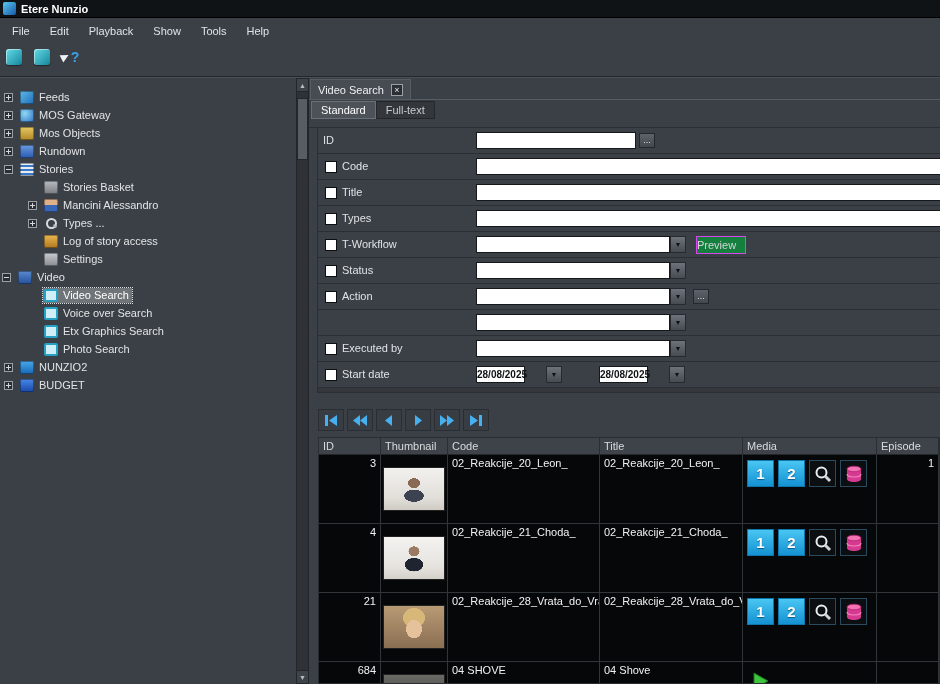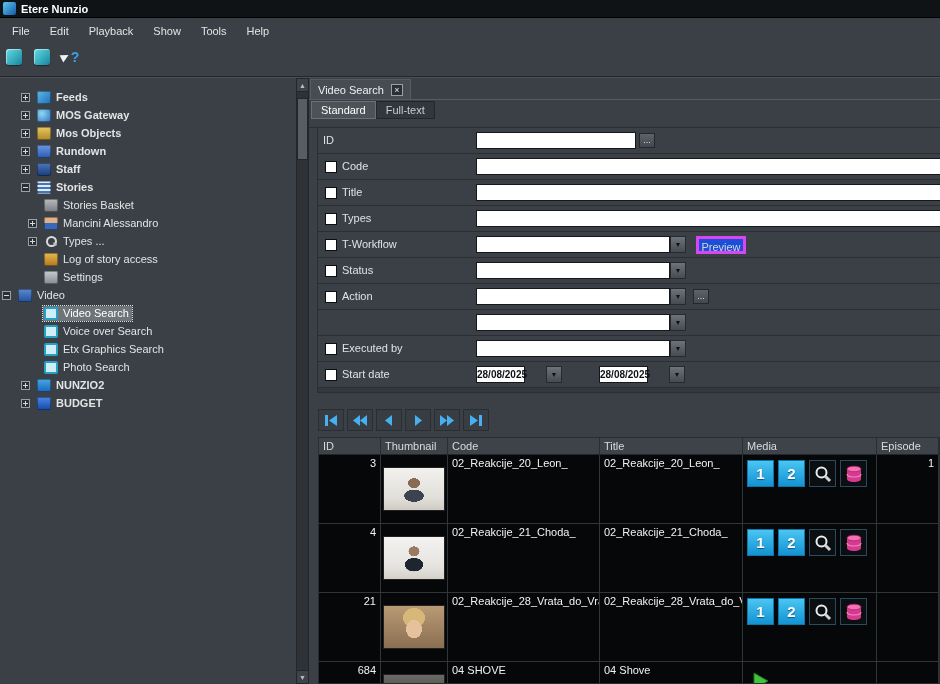--- a/index.html
+++ b/index.html
@@ -23,21 +23,21 @@
   .harrow { width:0; height:0; border-left:8px solid #eef2f4; border-top:4px solid transparent; border-bottom:4px solid transparent; transform:rotate(-28deg); }
   .hq { color:#3aa2ec; font-weight:bold; font-size:14px; line-height:14px; }
   .hsep { height:7px; border-bottom:1px solid #23272b; }
 
   
   .main { display:flex; height:607px; border-top:1px solid #4a5056; }
 
   
   .sidebar { width:296px; padding-top:10px; overflow:hidden; flex:none; }
   .titem { height:18px; display:flex; align-items:center; white-space:nowrap; }
-  .lvl0 { padding-left:2px; } .lvl1 { padding-left:21px;font-weight:bold; } .lvl2 { padding-left:28px; }
+  .lvl0 { padding-left:2px; } .lvl1 { padding-left:4px; } .lvl2 { padding-left:28px; }
   .exp { width:9px; height:9px; border:1px solid #9aa0a6; background:#2b2f33; margin-right:6px; position:relative; flex:none; }
   .exp::before { content:""; position:absolute; left:1px; right:1px; top:3px; height:1px; background:#d4d8dc; }
   .exp.plus::after { content:""; position:absolute; top:1px; bottom:1px; left:3px; width:1px; background:#d4d8dc; }
   .exp.none { visibility:hidden; }
   .tsel { display:flex; align-items:center; gap:5px; padding:1px 3px 1px 1px; }
   .titem.selected .tsel { background:#6e7478; outline:1px dotted #d8dce0; color:#fff; }
   .ticon { width:14px; height:13px; border-radius:2px; flex:none; box-shadow:inset 0 0 0 1px rgba(0,0,0,.35); }
   .ic-feeds     { background:linear-gradient(135deg,#5fb8e8,#1f6fb8); }
   .ic-gateway   { background:radial-gradient(circle at 35% 35%,#8fd8f4,#2a6fc0); }
   .ic-objects   { background:linear-gradient(#e8c860,#b08828); }
@@ -81,21 +81,21 @@
   .frow.partial { height:5px; background:#34383d; }
   .flabel { position:absolute; left:5px; top:6px; color:#dfe2e5; }
   .flabel.after-check { left:24px; }
   .fcheck { position:absolute; left:7px; top:7px; width:12px; height:12px; background:#fff; border:1px solid #0c0e10; }
   .tinput { position:absolute; left:158px; top:4px; height:17px; background:#fff; border:1px solid #15181b; }
   .w-id { width:160px; } .w-long { right:-1px; } .w-combo { width:194px; } 
   .combo-arrow { position:absolute; top:4px; width:16px; height:17px; background:linear-gradient(#6d737a,#464b51); border:1px solid #26292d; color:#101214; font-size:7px; text-align:center; line-height:16px; }
   .combo-arrow::before { content:"▼"; }
   .ca-std { left:352px; }
   .dots-btn { position:absolute; top:5px; width:16px; height:15px; background:linear-gradient(#5d636a,#43484e); border:1px solid #24282c; color:#e0e4e8; font-size:9px; text-align:center; line-height:12px; }
-  .preview-btn { position:absolute; left:378px; top:4px; width:50px; height:18px; background:#1d4ed8; border:3px solid #d946ef; color:#d2d6da; text-align:center; line-height:16px; }
+  .preview-btn { position:absolute; left:378px; top:4px; width:50px; height:18px; background:#15803d; border:1px solid #d946ef; color:#d2d6da; text-align:left; line-height:16px; }
   .date-field { position:absolute; top:4px; width:49px; height:17px; background:#fff; border:1px solid #15181b; color:#0e1012; font-size:10px; font-weight:bold; text-align:center; line-height:15px; }
 
   
   .pager { display:flex; gap:3px; margin:16px 0 6px 9px; }
   .pbtn { width:26px; height:22px; background:#383d43; border:1px solid #2a2e32; display:flex; align-items:center; justify-content:center; }
   .pbtn svg { display:block; }
 
   
   .rtable { margin-left:9px; flex:1; display:flex; flex-direction:column; border:1px solid #2a2e32; overflow:hidden; background:#060708; }
   .thead { display:flex; height:17px; background:#3e4349; border-bottom:1px solid #23272b; color:#d8dbde; flex:none; }
@@ -172,27 +172,20 @@
         </span>
       </div>
     <div class="titem lvl1">
         <span class="exp plus"></span>
         <span class="tsel">
           <span class="ticon ic-rundown"></span>
           <span>Rundown</span>
         </span>
       </div>
     <div class="titem lvl1">
-        <span class="exp plus"></span>
-        <span class="tsel">
-          <span class="ticon ic-staff"></span>
-          <span>Staff</span>
-        </span>
-      </div>
-    <div class="titem lvl1">
         <span class="exp"></span>
         <span class="tsel">
           <span class="ticon ic-stories"></span>
           <span>Stories</span>
         </span>
       </div>
     <div class="titem lvl2">
         <span class="exp none"></span>
         <span class="tsel">
           <span class="ticon ic-basket"></span>

